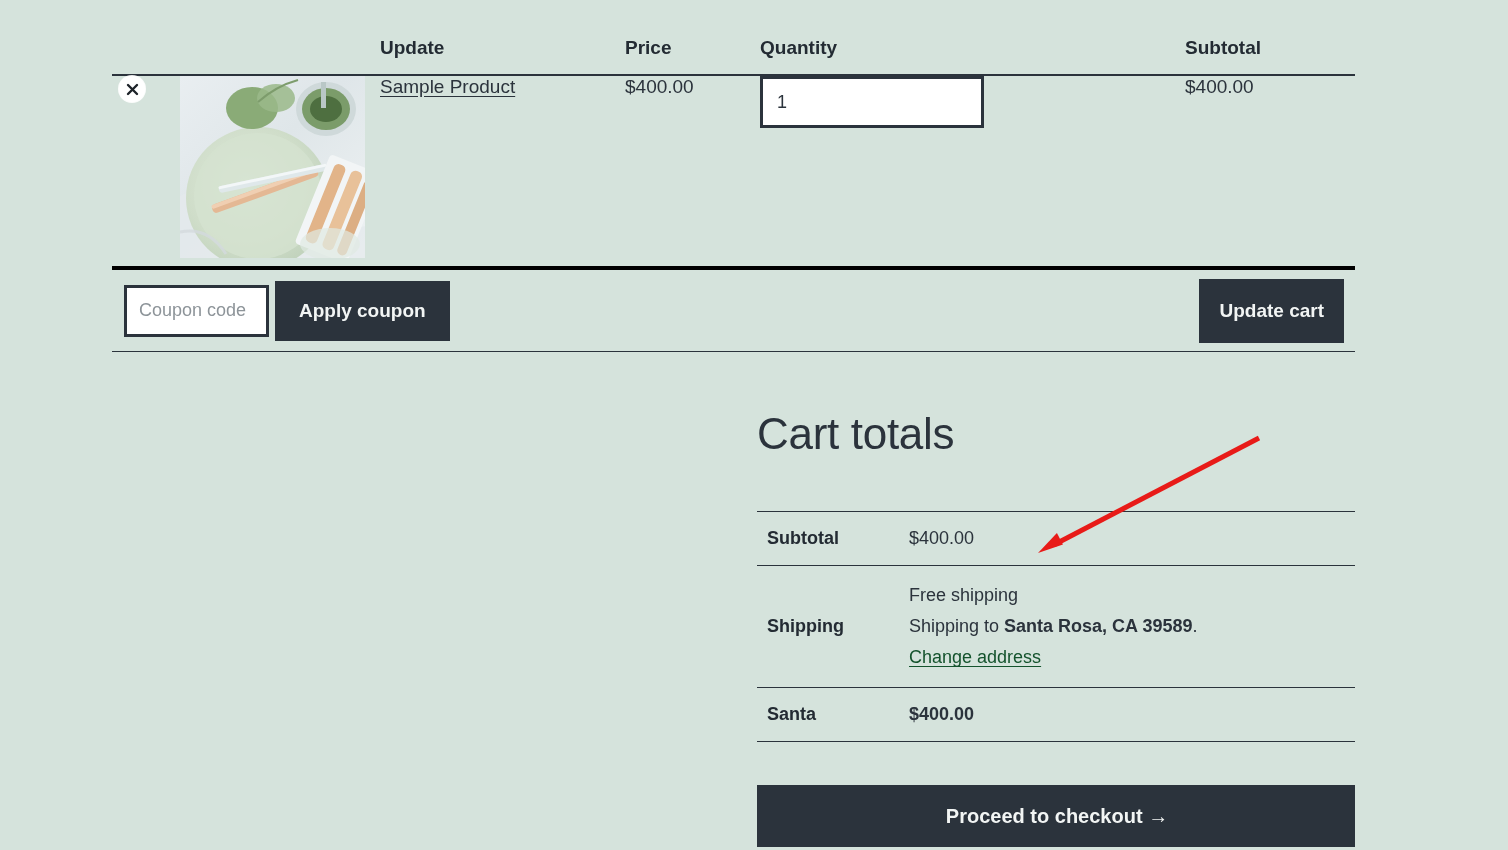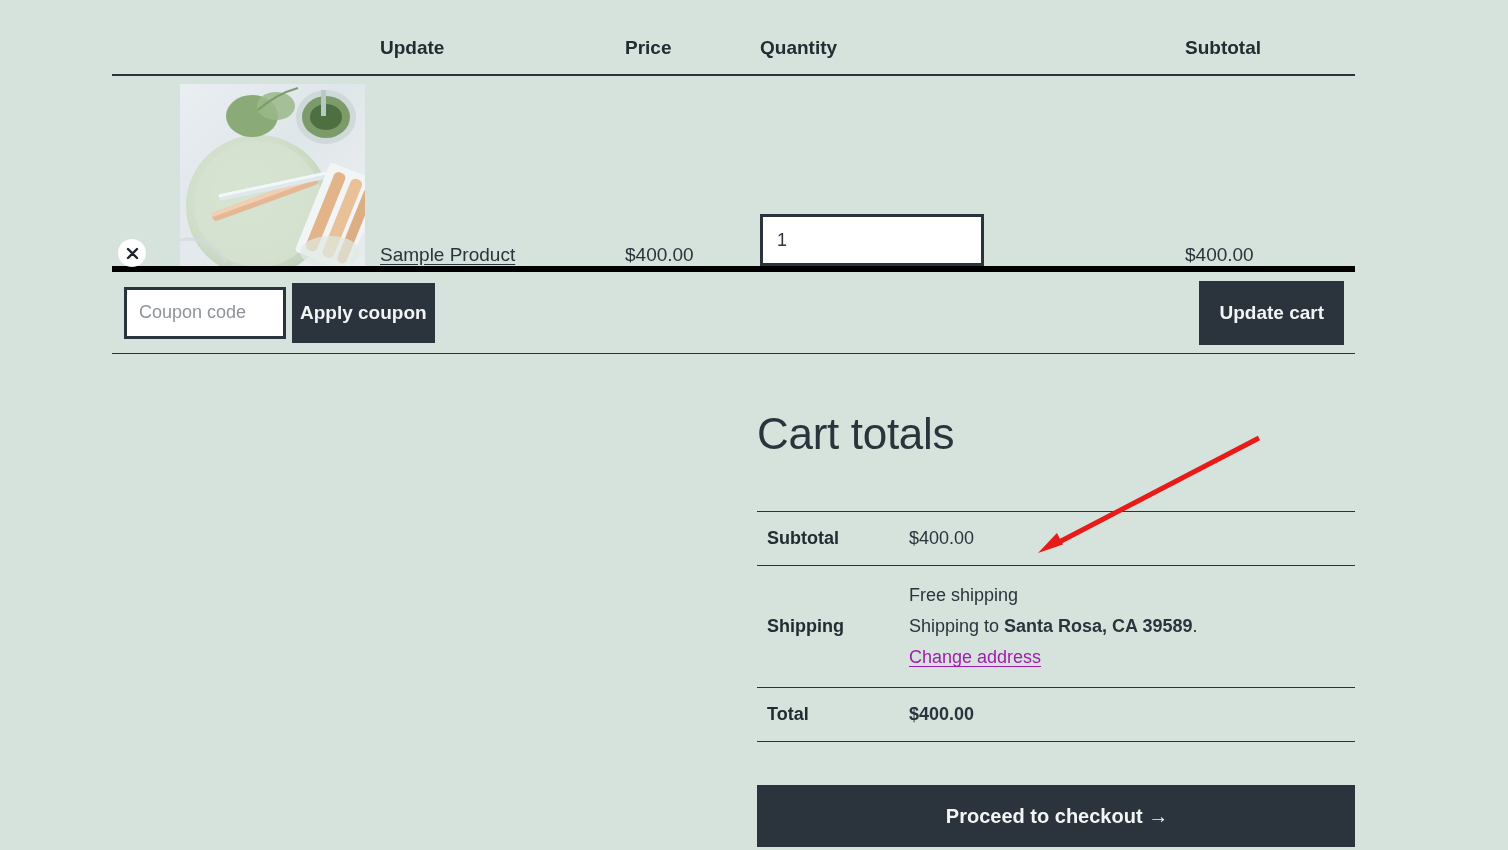--- a/index.html
+++ b/index.html
@@ -41,23 +41,23 @@
   }
   .col-remove { width: 68px; flex: 0 0 68px; }
   .col-thumb  { width: 200px; flex: 0 0 200px; }
   .col-name   { width: 245px; flex: 0 0 245px; }
   .col-price  { width: 135px; flex: 0 0 135px; }
   .col-qty    { width: 425px; flex: 0 0 425px; }
   .col-sub    { flex: 1 1 auto; }
 
   .cart-row {
     display: flex;
-    align-items: flex-end;
+    align-items: flex-start;
     height: 190px;
-    border-bottom: 6px solid #000000;
+    border-bottom: 4px solid #000000;
     position: relative;
   }
 
   .remove-btn {
     width: 26px;
     height: 26px;
     border-radius: 50%;
     background: #ffffff;
     display: flex;
     align-items: center;
@@ -110,21 +110,21 @@
     justify-content: space-between;
     height: 81px;
     border-bottom: 1px solid #2b333c;
     padding: 0 0 0 12px;
   }
   .coupon-left {
     display: flex;
     align-items: center;
   }
   .coupon-input {
-    width: 162px;
+    width: 145px;
     height: 52px;
     box-sizing: border-box;
     border: 3px solid #2b333c;
     background: #ffffff;
     font-size: 18px;
     font-family: "Liberation Sans", sans-serif;
     color: #2b333c;
     padding: 0 12px;
     outline: none;
   }
@@ -135,21 +135,21 @@
     color: #f2f5f4;
     border: none;
     font-family: "Liberation Sans", sans-serif;
     font-size: 19px;
     font-weight: bold;
     cursor: pointer;
     padding: 0;
   }
   .btn-apply {
     height: 60px;
-    padding: 0 8px;
+    padding: 0 24px;
     margin-left: 6px;
   }
   .btn-update {
     height: 64px;
     padding: 0 20px;
     margin-right: 11px;
   }
 
   
   .totals {
@@ -191,21 +191,21 @@
     color: #2b333c;
     padding: 14px 0;
   }
   .t-row.subtotal .t-td,
   .t-row.total .t-td { padding: 16px 0; }
   .t-row.total .t-td { font-weight: bold; }
 
   .ship-line { line-height: 31px; }
   .ship-dest b { font-weight: bold; }
   .change-address {
-    color: #a21caf;
+    color: #14532d;
     text-decoration: underline;
     text-underline-offset: 3px;
     cursor: pointer;
   }
 
   .checkout-btn {
     display: block;
     width: 598px;
     height: 62px;
     margin-top: 43px;
@@ -336,21 +336,21 @@
       <div class="t-row shipping">
         <div class="t-th">Shipping</div>
         <div class="t-td">
           <div class="ship-line">Free shipping</div>
           <div class="ship-line ship-dest"><span>Shipping to </span><b>Santa Rosa, CA 39589</b><span>.</span></div>
           <div class="ship-line"><span class="change-address">Change address</span></div>
         </div>
       </div>
 
       <div class="t-row total">
-        <div class="t-th">Total</div>
+        <div class="t-th">Santa</div>
         <div class="t-td">$400.00</div>
       </div>
 
     </div>
 
     <button class="checkout-btn">Proceed to checkout →</button>
   </div>
 
   <svg class="annotation">
     <g>

